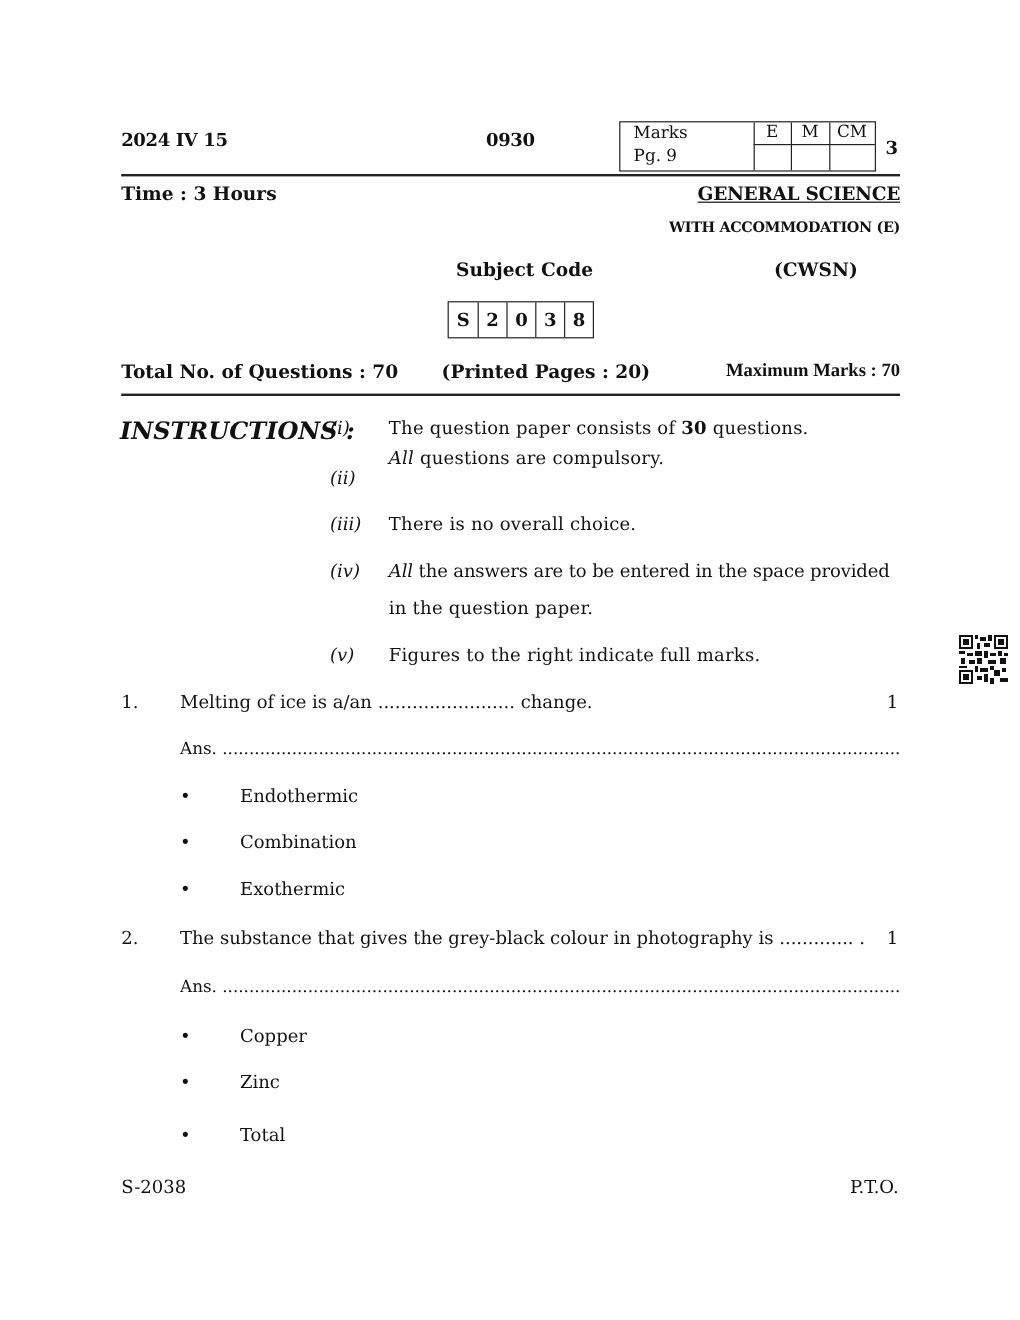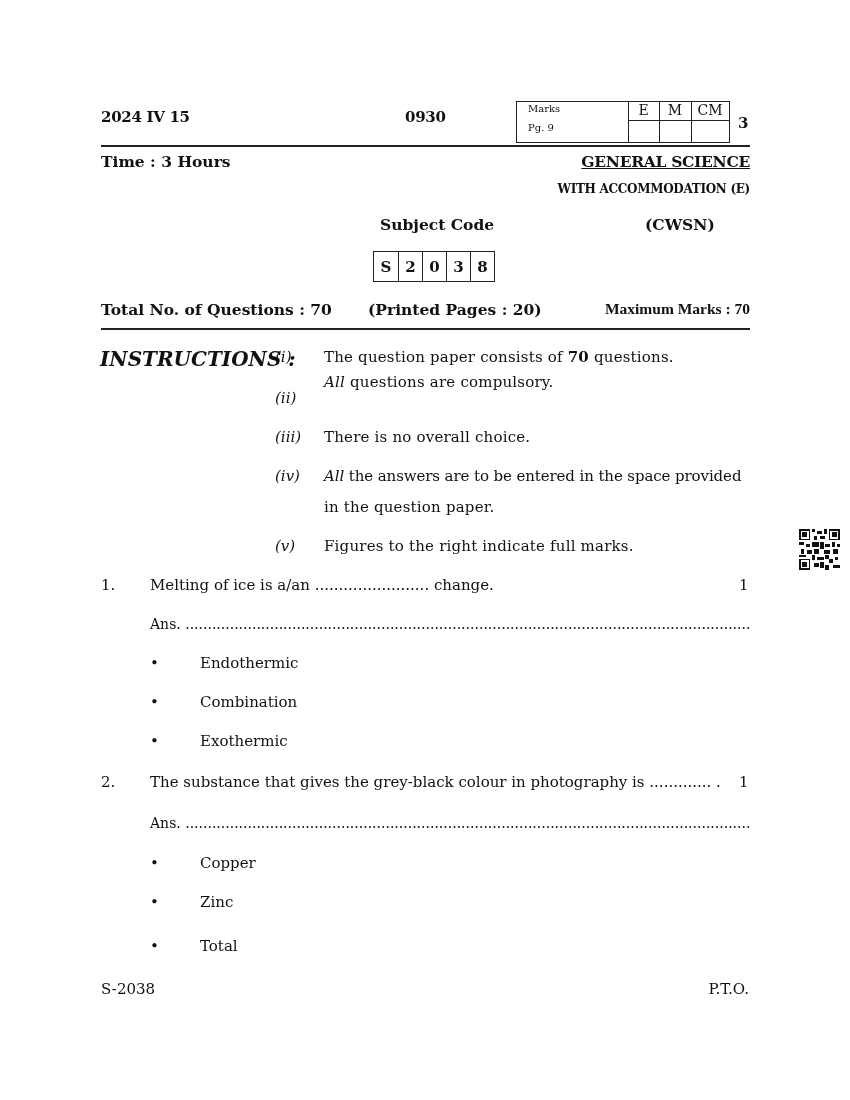--- a/index.html
+++ b/index.html
@@ -4,21 +4,21 @@
 <style>
   html, body { margin: 0; padding: 0; background: #ffffff; }
   body { width: 850px; height: 1100px; position: relative; overflow: hidden;
          font-family: "DejaVu Serif", "Liberation Serif", serif; color: #111; }
   .abs { position: absolute; }
 
   
   #hdr-left { left: 101px; top: 108px; font-size: 15px; font-weight: bold; letter-spacing: -0.3px; }
   #hdr-code { left: 405px; top: 108px; font-size: 15px; font-weight: bold; letter-spacing: -0.3px; }
   #marks-box { left: 516px; top: 101px; width: 214px; height: 42px; border: 1.5px solid #222; box-sizing: border-box; }
-  #marks-box .lbl { position: absolute; left: 11px; font-size: 10px; text-align: center; }
+  #marks-box .lbl { position: absolute; left: 11px; font-size: 14px; text-align: center; }
   #marks-box .col { position: absolute; top: 0; height: 100%; border-left: 1.2px solid #222; box-sizing: border-box; }
   #marks-box .hrow { position: absolute; top: 18px; left: 111px; right: 0; border-top: 1.2px solid #222; }
   #marks-box .ch { position: absolute; top: 0; font-size: 14px; text-align: center; }
   #page-num { left: 738px; top: 114px; font-size: 15px; font-weight: bold; }
   .rule { position: absolute; left: 101px; width: 649px; border-top: 2px solid #222; }
 
   
   #time { left: 101px; top: 152px; font-size: 15.5px; font-weight: bold; }
   #subj1 { right: 100px; top: 152px; font-size: 15.5px; font-weight: bold; letter-spacing: -0.3px; text-decoration: underline; }
   #subj2 { right: 100px; top: 182px; font-size: 12px; font-weight: bold; letter-spacing: -0.3px; }
@@ -89,21 +89,21 @@
 
 <div class="abs" id="tot-q">Total No. of Questions : 70</div>
 <div class="abs" id="printed">(Printed Pages : 20)</div>
 <div class="abs" id="maxm">Maximum Marks : 70</div>
 
 <div class="rule" style="top:328px"></div>
 
 <div class="abs" id="instr-title">INSTRUCTIONS :</div>
 
 <span class="inum" style="top:348px">(i)</span>
-<span class="itext" style="top:348px"><span>The question paper consists of </span><b>70</b><span> questions.</span></span>
+<span class="itext" style="top:348px"><span>The question paper consists of </span><b>30</b><span> questions.</span></span>
 
 <span class="inum" style="top:389px">(ii)</span>
 <span class="itext" style="top:373px"><i>All</i><span> questions are compulsory.</span></span>
 
 <span class="inum" style="top:428px">(iii)</span>
 <span class="itext" style="top:428px">There is no overall choice.</span>
 
 <span class="inum" style="top:467px">(iv)</span>
 <span class="itext" style="top:467px;letter-spacing:-0.1px"><i>All</i><span> the answers are to be entered in the space provided</span></span>
 <span class="itext" style="top:498px">in the question paper.</span>

